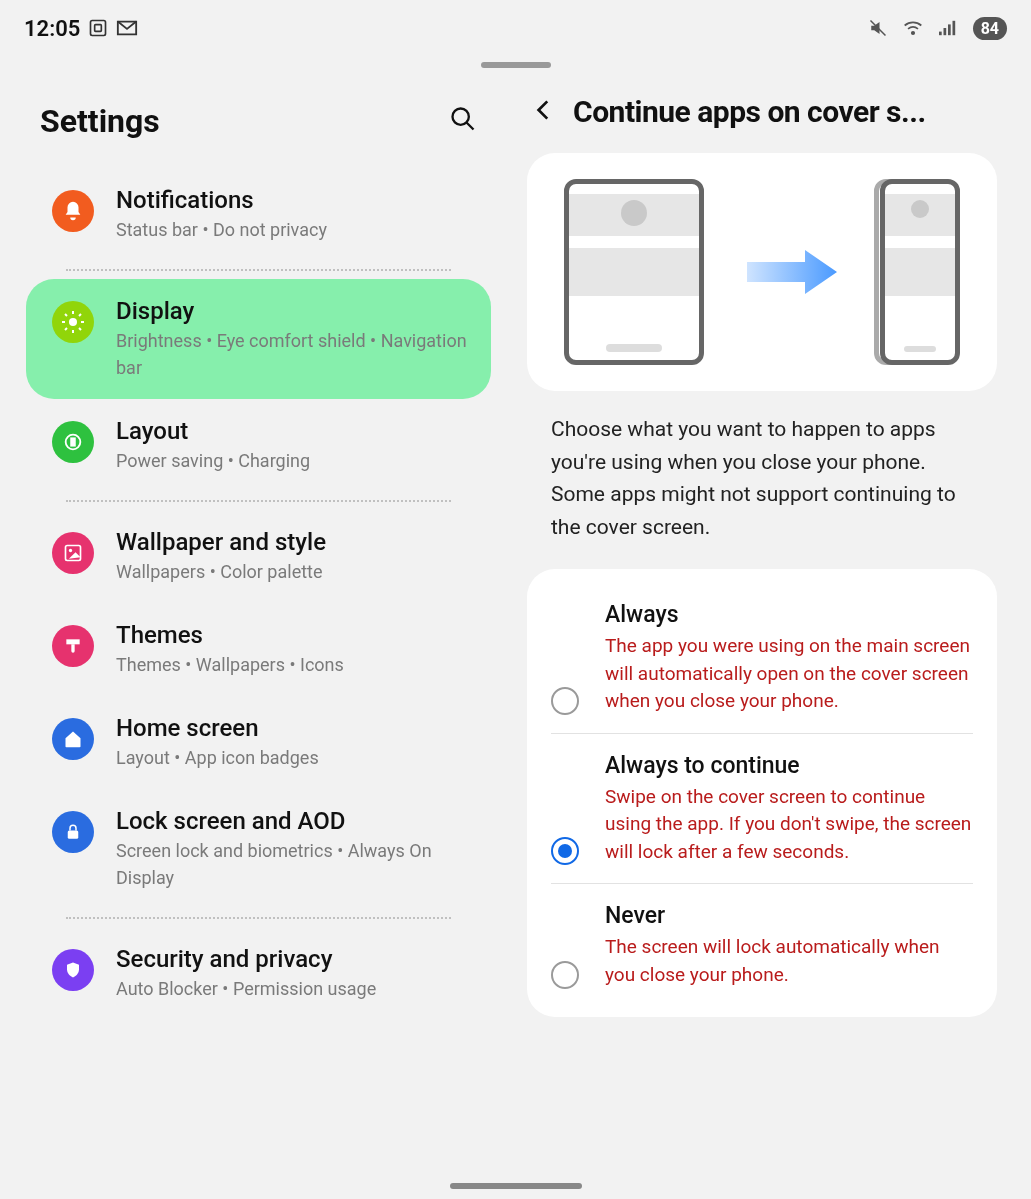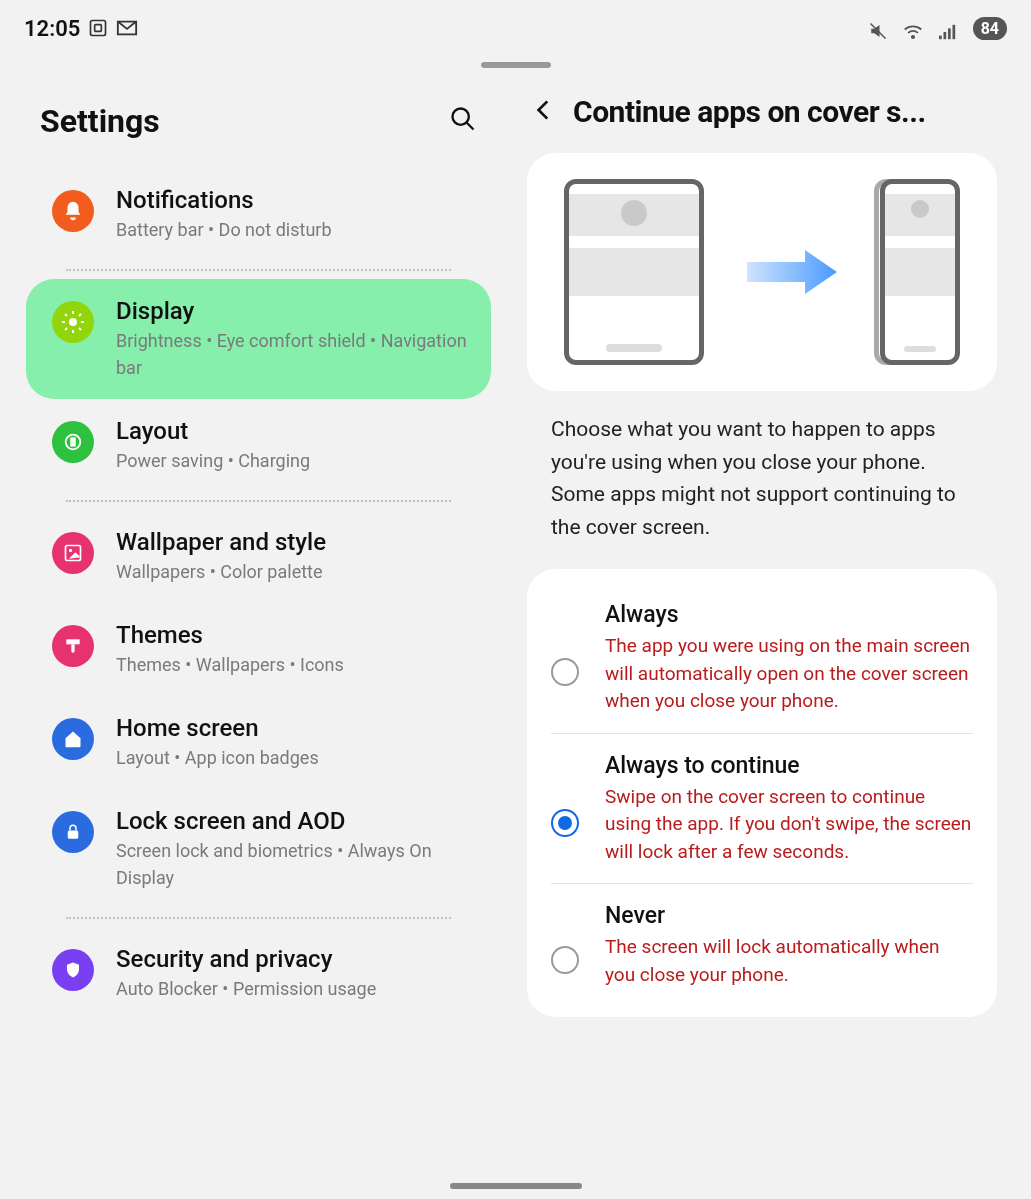--- a/index.html
+++ b/index.html
@@ -16,21 +16,21 @@
 .status-bar {
   display: flex;
   justify-content: space-between;
   align-items: center;
   padding: 12px 24px 8px 24px;
   height: 52px;
 }
 .status-left { display: flex; align-items: center; gap: 8px; }
 .status-time { font-size: 22px; font-weight: 600; }
 .status-icon-box { display:flex; align-items:center; }
-.status-right { display: flex; align-items: flex-end; gap: 16px; }
+.status-right { display: flex; align-items: center; gap: 16px; }
 .battery-pill {
   background:#555; color:#fff; border-radius:12px;
   padding:2px 8px; font-size:16px; font-weight:700;
 }
 
 
 .drag-handle {
   width: 70px; height: 6px; background:#999;
   border-radius: 3px; margin: 10px auto 0;
 }
@@ -109,21 +109,21 @@
   font-size:21px; color:#222; line-height:1.55;
   padding: 22px 24px 26px 24px;
 }
 
 
 .radio-card {
   background:#fff; border-radius:28px;
   padding: 14px 24px 10px 24px;
 }
 .radio-row {
-  display:flex; align-items:center; gap:26px;
+  display:flex; align-items:flex-end; gap:26px;
   padding: 18px 0;
 }
 .radio-row + .radio-row { border-top:1px solid #e2e2e2; }
 .radio-btn {
   width:28px; height:28px; border-radius:50%;
   border:2px solid #9a9a9a; flex-shrink:0;
   margin-top:28px;
   display:flex; align-items:center; justify-content:center;
 }
 .radio-btn.checked { border-color:#1169e6; }
@@ -203,21 +203,21 @@
     <div class="settings-list">
 
       <div class="settings-item">
         <div class="item-icon ic-orange">
           <svg width="22" height="22" viewBox="0 0 24 24" fill="#fff">
               <path d="M12 2a6 6 0 00-6 6v5l-2 3h16l-2-3V8a6 6 0 00-6-6zM9 19a3 3 0 006 0H9z"></path>
             </svg>
         </div>
         <div class="item-text">
           <div class="item-title">Notifications</div>
-          <div class="item-sub">Battery bar  •  Do not disturb</div>
+          <div class="item-sub">Status bar  •  Do not privacy</div>
         </div>
       </div>
 
       <div class="dot-divider"></div>
 
       <div class="settings-item selected">
         <div class="item-icon ic-lime">
           <svg width="24" height="24" viewBox="0 0 24 24" fill="#fff">
               <circle cx="12" cy="12" r="4"></circle>
               <g stroke="#fff" stroke-width="2">

